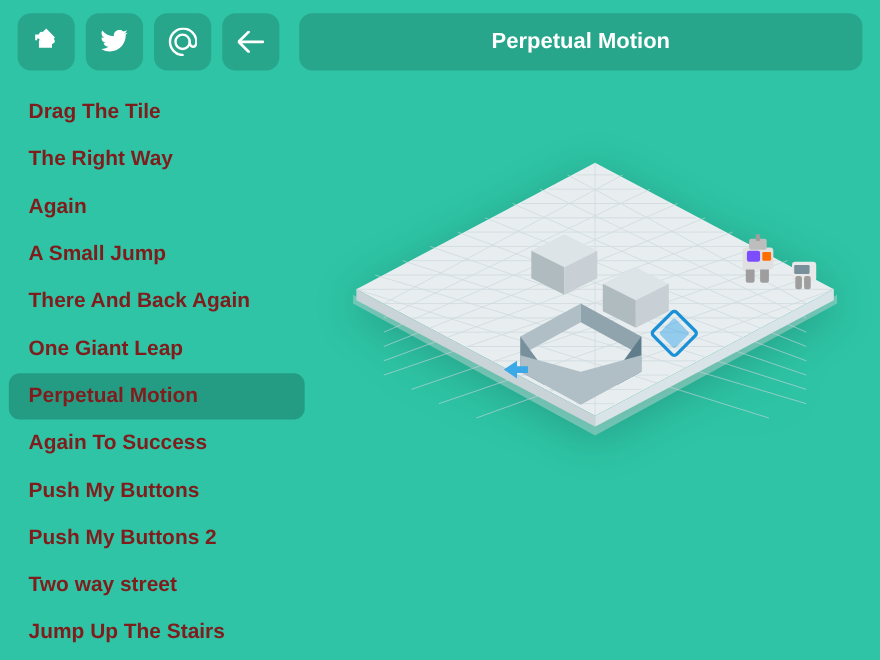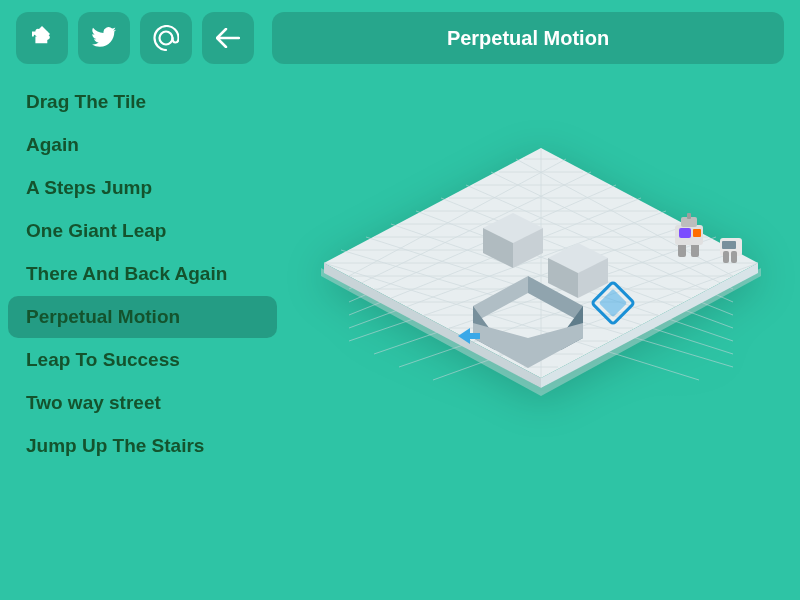--- a/index.html
+++ b/index.html
@@ -57,21 +57,21 @@
       padding: 4px 0;
       overflow-y: auto;
       flex-shrink: 0;
     }
     .sidebar::-webkit-scrollbar { display: none; }
 
     .level-item {
       padding: 10px 18px;
       font-size: 19px;
       font-weight: 600;
-      color: #14532d;
+      color: #7f1d1d;
       cursor: pointer;
       border-radius: 10px;
       margin: 1px 8px;
     }
     .level-item.active {
       background: rgba(0,0,0,0.2);
     }
 
     
     .game-area {
@@ -124,26 +124,29 @@
   </div>
   <div class="title-btn">
     <span>Perpetual Motion</span>
   </div>
 </div>
 
 <div class="main">
 
   <div class="sidebar">
   <div class="level-item">Drag The Tile</div>
+      <div class="level-item">The Right Way</div>
       <div class="level-item">Again</div>
-      <div class="level-item">A Steps Jump</div>
+      <div class="level-item">A Small Jump</div>
+      <div class="level-item">There And Back Again</div>
       <div class="level-item">One Giant Leap</div>
-      <div class="level-item">There And Back Again</div>
       <div class="level-item active">Perpetual Motion</div>
-      <div class="level-item">Leap To Success</div>
+      <div class="level-item">Again To Success</div>
+      <div class="level-item">Push My Buttons</div>
+      <div class="level-item">Push My Buttons 2</div>
       <div class="level-item">Two way street</div>
       <div class="level-item">Jump Up The Stairs</div>
     </div>
 
   <div class="game-area">
     <div class="iso-container">
       <svg class="game-svg" width="480" height="440" viewBox="0 0 480 440">
         <defs>
           <clipPath id="boardClip">
             <polygon points="240,10 460,130 240,250 20,130"></polygon>

